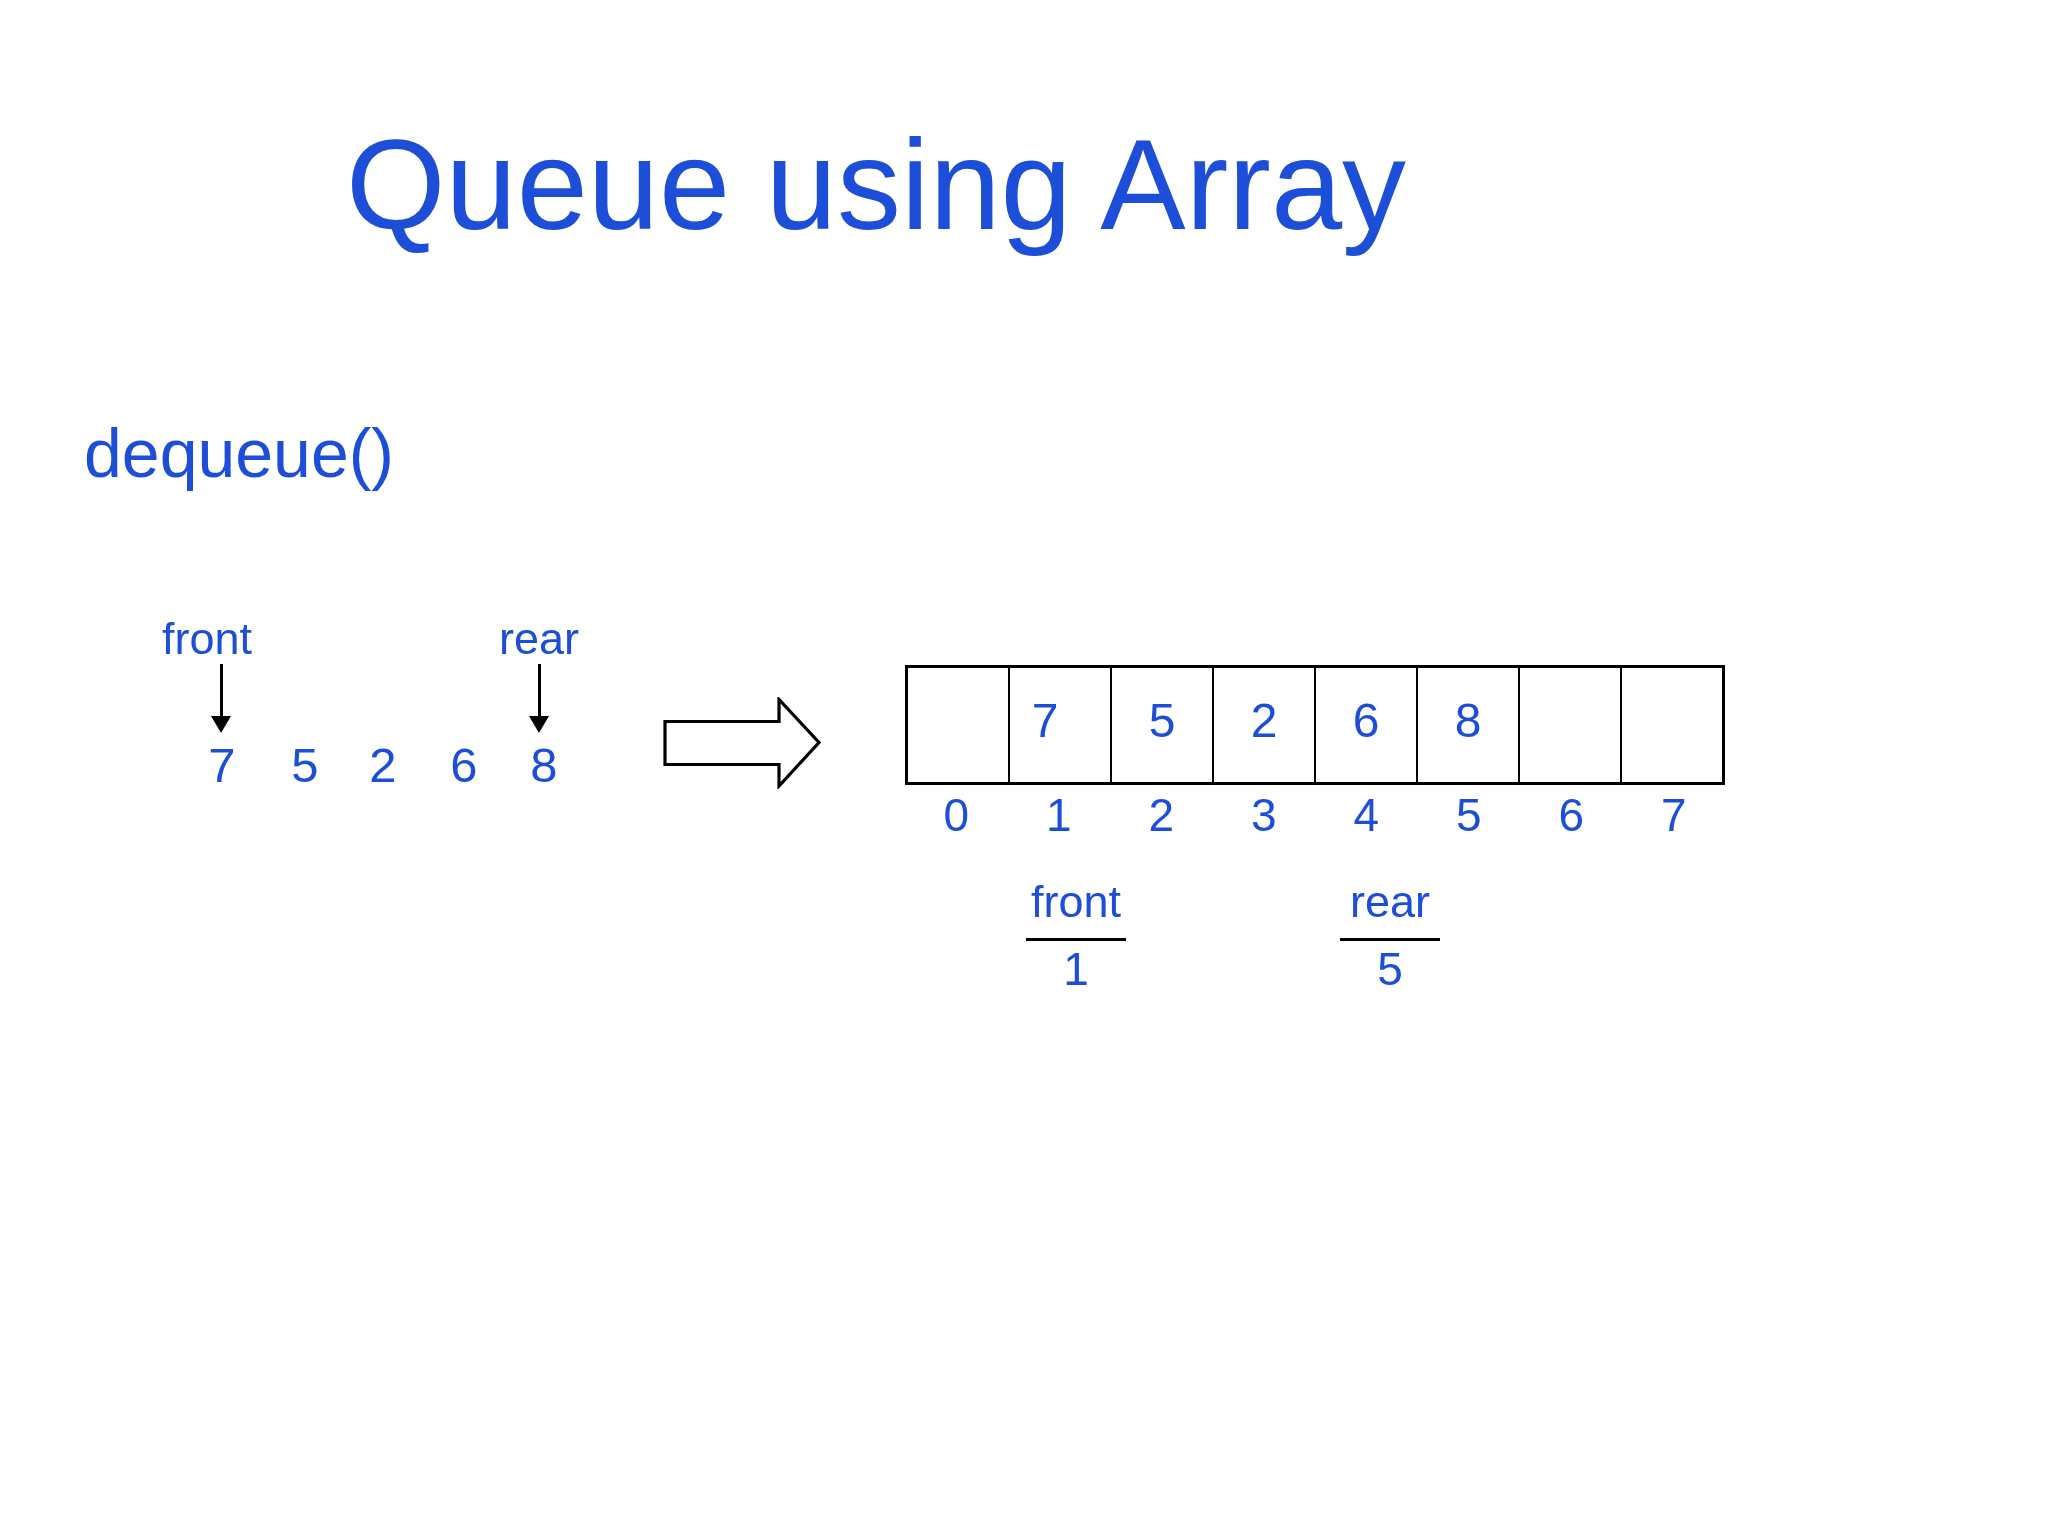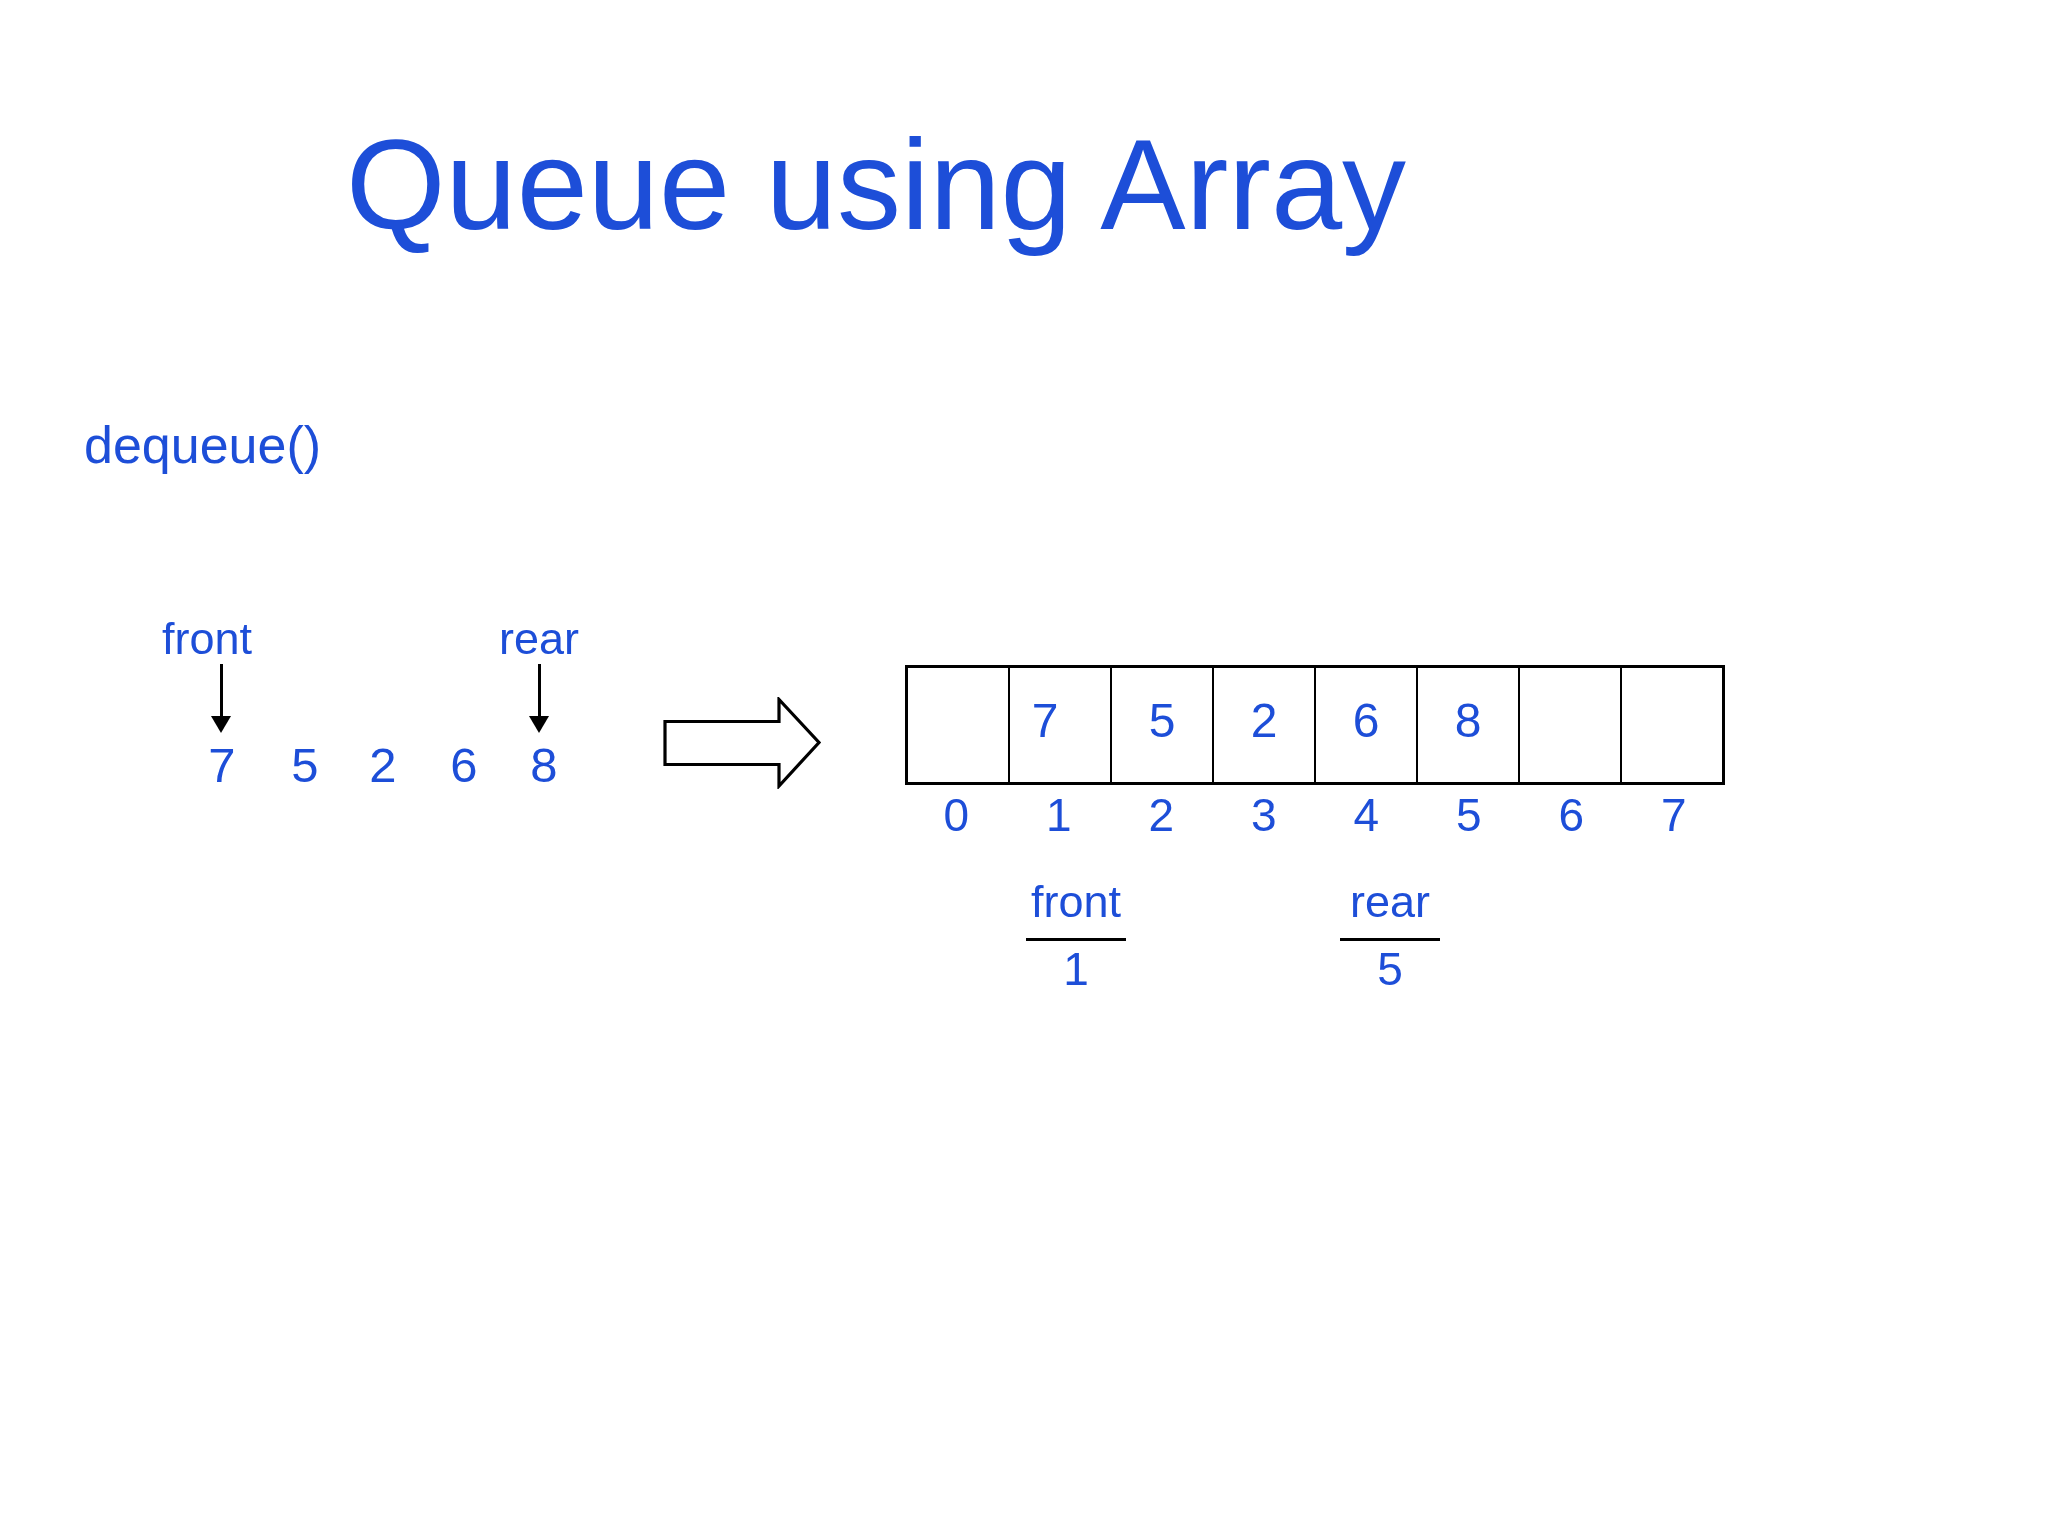--- a/index.html
+++ b/index.html
@@ -29,21 +29,21 @@
     font-weight: 400;
     line-height: 1;
     white-space: nowrap;
   }
 
   
   .operation {
     position: absolute;
     left: 84px;
     top: 419px;
-    font-size: 52px;
+    font-size: 68px;
     line-height: 1;
   }
 
   
   .q-label {
     position: absolute;
     top: 616px;
     transform: translateX(-50%);
     font-size: 45px;
     line-height: 1;

